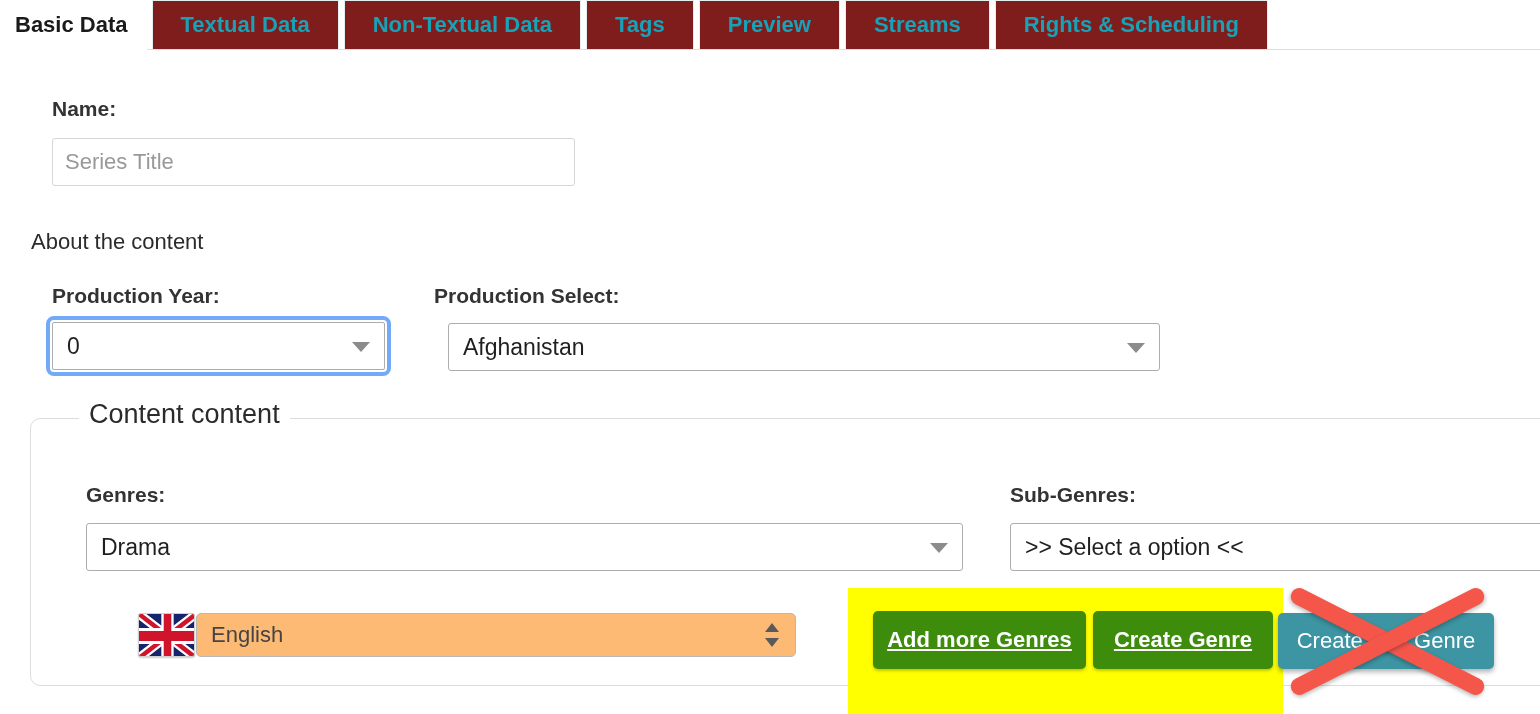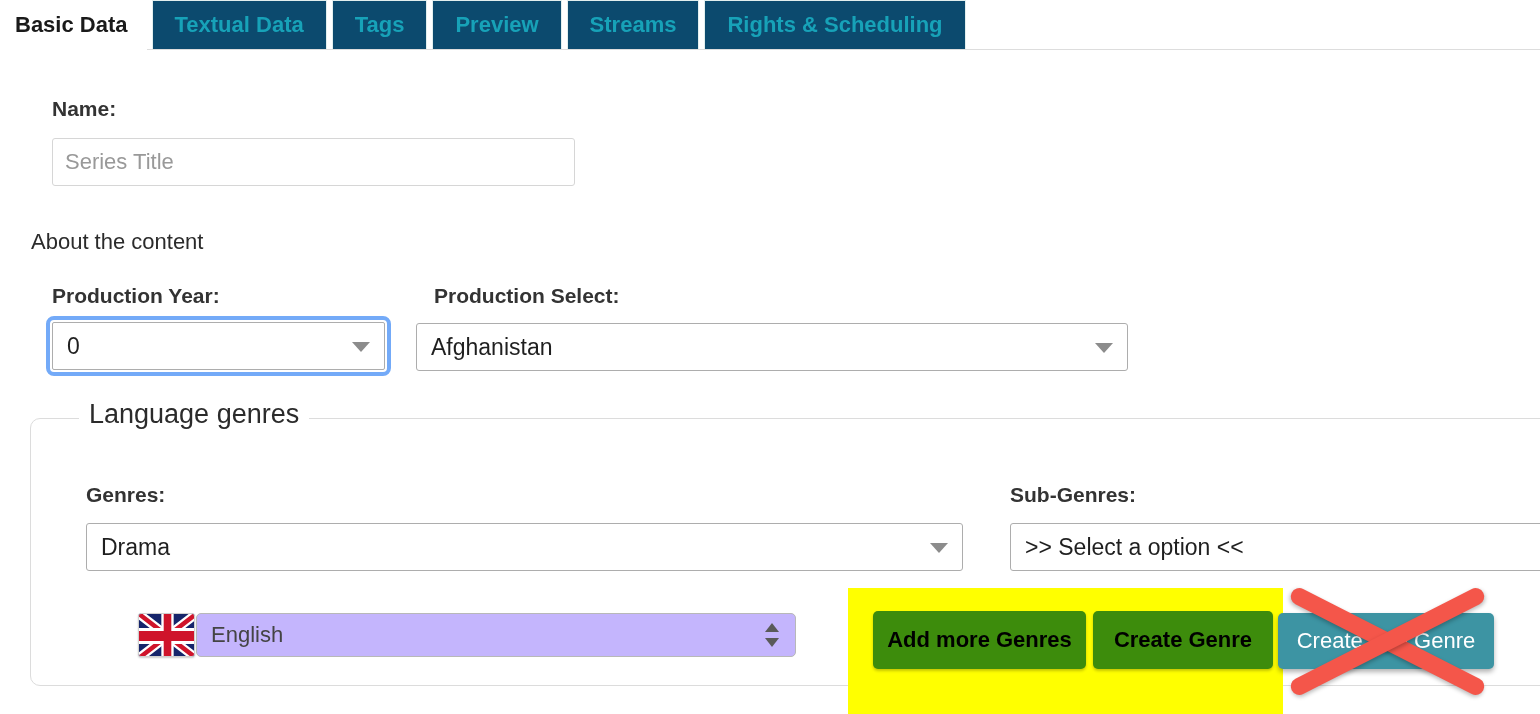--- a/index.html
+++ b/index.html
@@ -23,25 +23,25 @@
   .tabstrip-underline {
     position: absolute;
     left: 0; top: 49px;
     width: 1540px; height: 1px;
     background: #dddddd;
   }
   .tab {
     display: flex;
     align-items: center;
     justify-content: center;
-    padding: 0 22px;
+    padding: 0 28px;
     font-size: 22px;
     font-weight: bold;
     color: #17a2b8;
-    background: #0c4a6e;
+    background: #7f1d1d;
     border: 1px solid #e2efee;
     border-bottom: 1px solid #dddddd;
     margin-right: 5px;
     white-space: nowrap;
     cursor: pointer;
     line-height: 1;
   }
   .tab.active {
     background: #ffffff;
     color: #1a1a1a;
@@ -118,21 +118,21 @@
     outline: 4px solid #73aaf8;
     outline-offset: 2px;
     border-radius: 2px;
   }
 
   .spinner-select {
     position: relative;
     height: 44px;
     border: 1px solid #b8b8b8;
     border-radius: 5px;
-    background: #c4b5fd;
+    background: #fdba74;
     font-size: 22px;
     color: #444444;
     padding: 0 40px 0 14px;
     display: flex;
     align-items: center;
     cursor: pointer;
   }
   .spin-arrows {
     position: absolute;
     right: 16px; top: 50%;
@@ -184,22 +184,23 @@
     font-weight: bold;
     cursor: pointer;
     display: flex;
     align-items: center;
     justify-content: center;
     white-space: nowrap;
     line-height: 1;
   }
   .btn-green {
     background: #3d8c0c;
-    color: #000000;
+    color: #ffffff;
     box-shadow: 0 2px 3px rgba(0,0,0,0.22);
+    text-decoration: underline;
   }
   .btn-teal {
     background: #3d94a3;
     color: #ffffff;
     font-weight: normal;
     box-shadow: 0 3px 5px rgba(0,0,0,0.3);
   }
 
   .highlight-box {
     position: absolute;
@@ -232,20 +233,21 @@
     border-radius: 3px;
     box-shadow: 0 1px 2px rgba(0,0,0,0.2);
   }
 </style>
 </head>
 <body>
 
 <div class="tabstrip">
   <div class="tab active">Basic Data</div>
   <div class="tab">Textual Data</div>
+  <div class="tab">Non-Textual Data</div>
   <div class="tab">Tags</div>
   <div class="tab">Preview</div>
   <div class="tab">Streams</div>
   <div class="tab">Rights &amp; Scheduling</div>
 </div>
 <div class="tabstrip-underline"></div>
 
 <div class="content">
 
   <div style="position:absolute; left:52px; top:48px;" class="field-label">Name:</div>
@@ -256,27 +258,27 @@
 
   <div class="field-label" style="position:absolute; left:52px; top:235px;">Production Year:</div>
 
   <div class="select focused" style="position:absolute; left:52px; top:272px; width:333px;">
     <span>0</span>
     <span class="caret"></span>
   </div>
 
   <div class="field-label" style="position:absolute; left:434px; top:235px;">Production Select:</div>
 
-  <div class="select" style="position:absolute; left:416px; top:273px; width:712px;">
+  <div class="select" style="position:absolute; left:448px; top:273px; width:712px;">
     <span>Afghanistan</span>
     <span class="caret"></span>
   </div>
 
   <div class="fieldset">
-    <div class="fieldset-legend">Language genres</div>
+    <div class="fieldset-legend">Content content</div>
   </div>
 
   <div class="field-label" style="position:absolute; left:86px; top:434px;">Genres:</div>
 
   <div class="select" style="position:absolute; left:86px; top:473px; width:877px;">
     <span>Drama</span>
     <span class="caret"></span>
   </div>
 
   <div class="field-label" style="position:absolute; left:1010px; top:434px;">Sub-Genres:</div>

